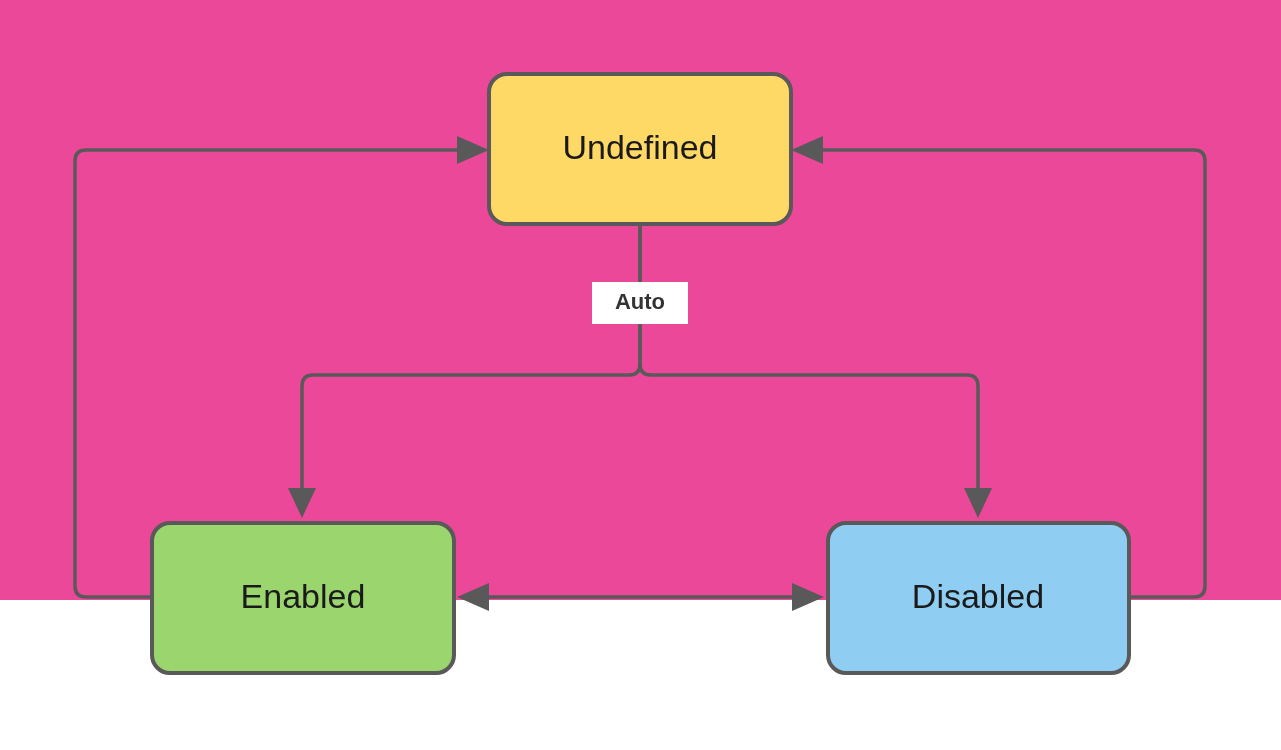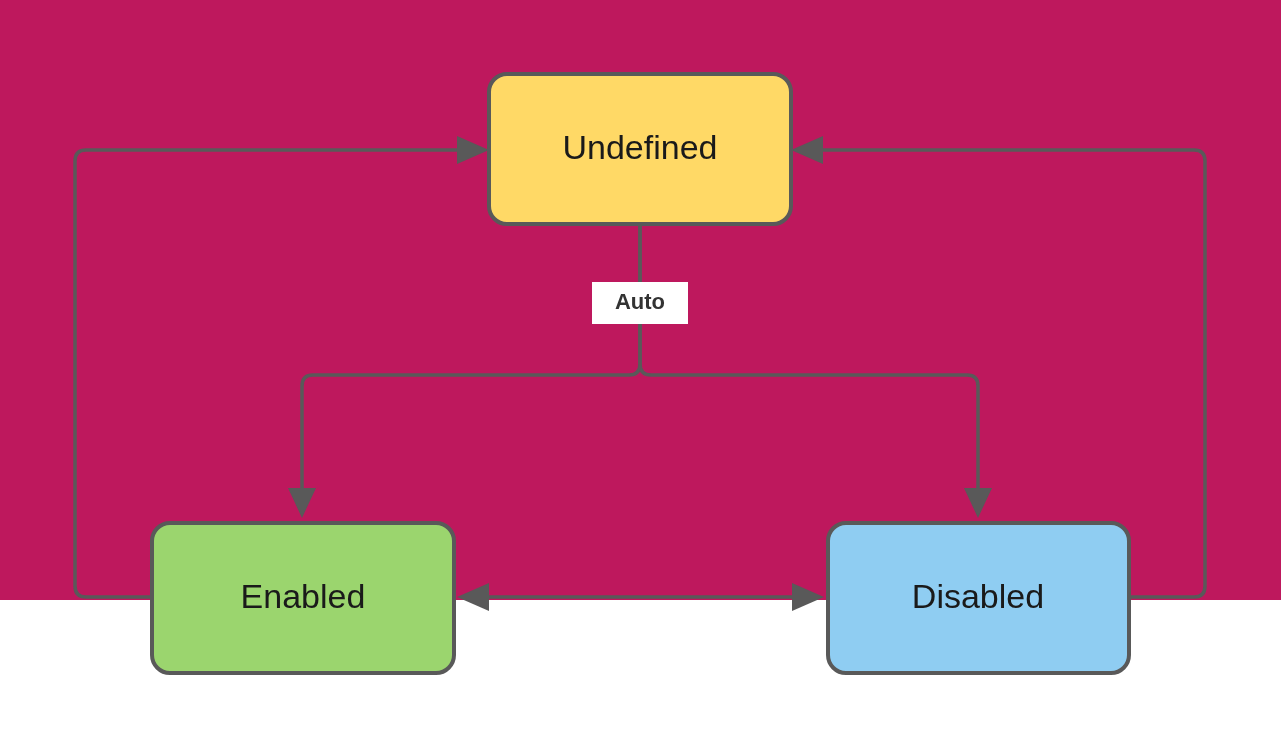--- a/index.html
+++ b/index.html
@@ -10,21 +10,21 @@
   body {
     width: 1281px;
     height: 750px;
     font-family: "Liberation Sans", sans-serif;
     overflow: hidden;
   }
   #diagram-root {
     position: relative;
     width: 1281px;
     height: 600px;
-    background: #be185d;
+    background: #ec4899;
   }
   svg.diagram-canvas {
     display: block;
     width: 1281px;
     height: 750px;
   }
   .state-box-shape {
     stroke: #595959;
     stroke-width: 4;
   }

